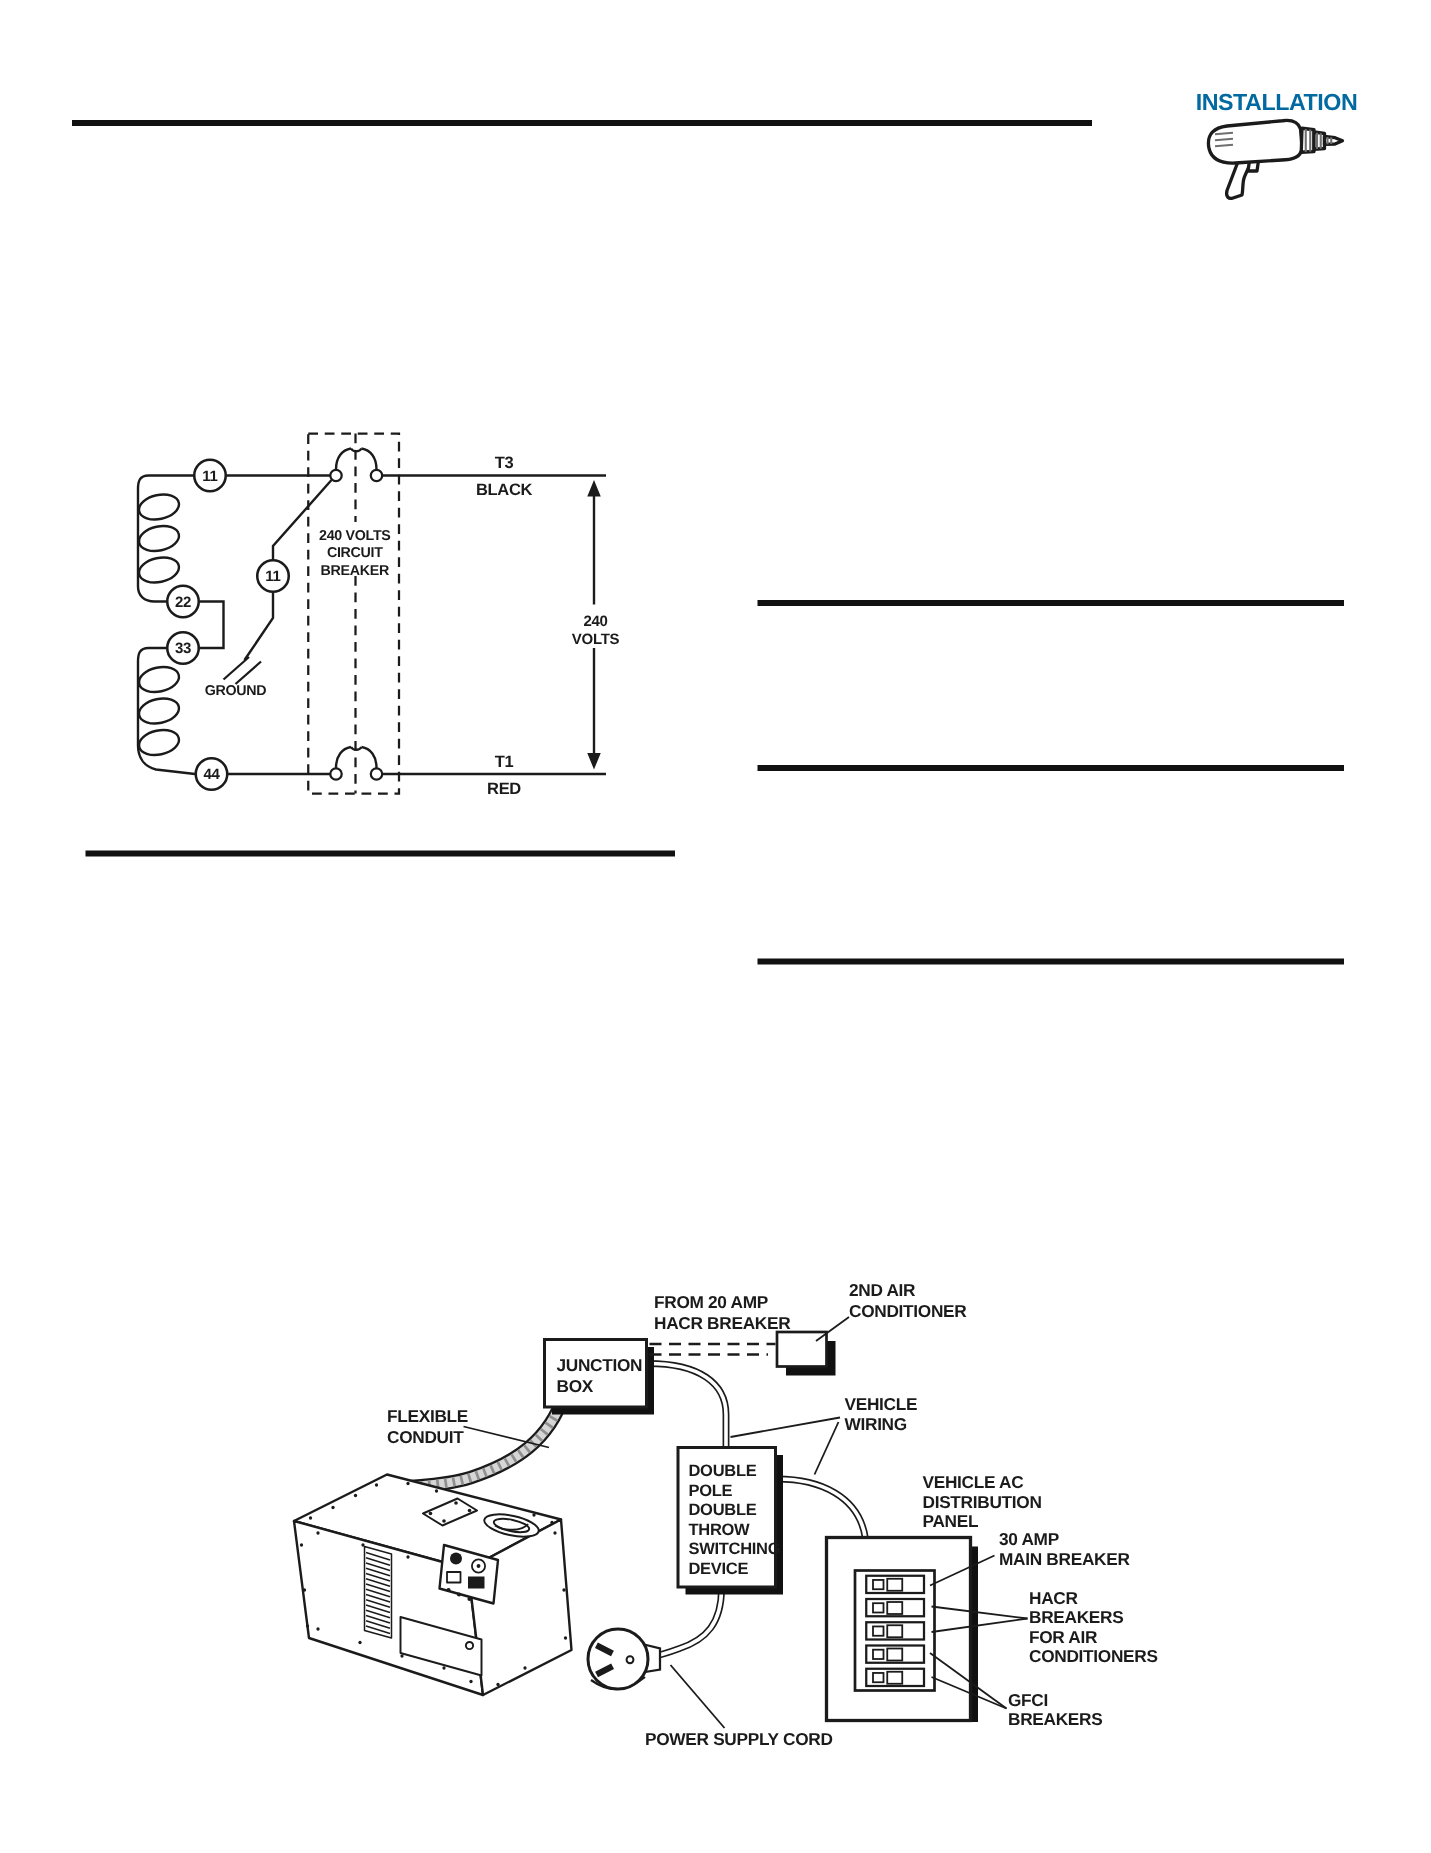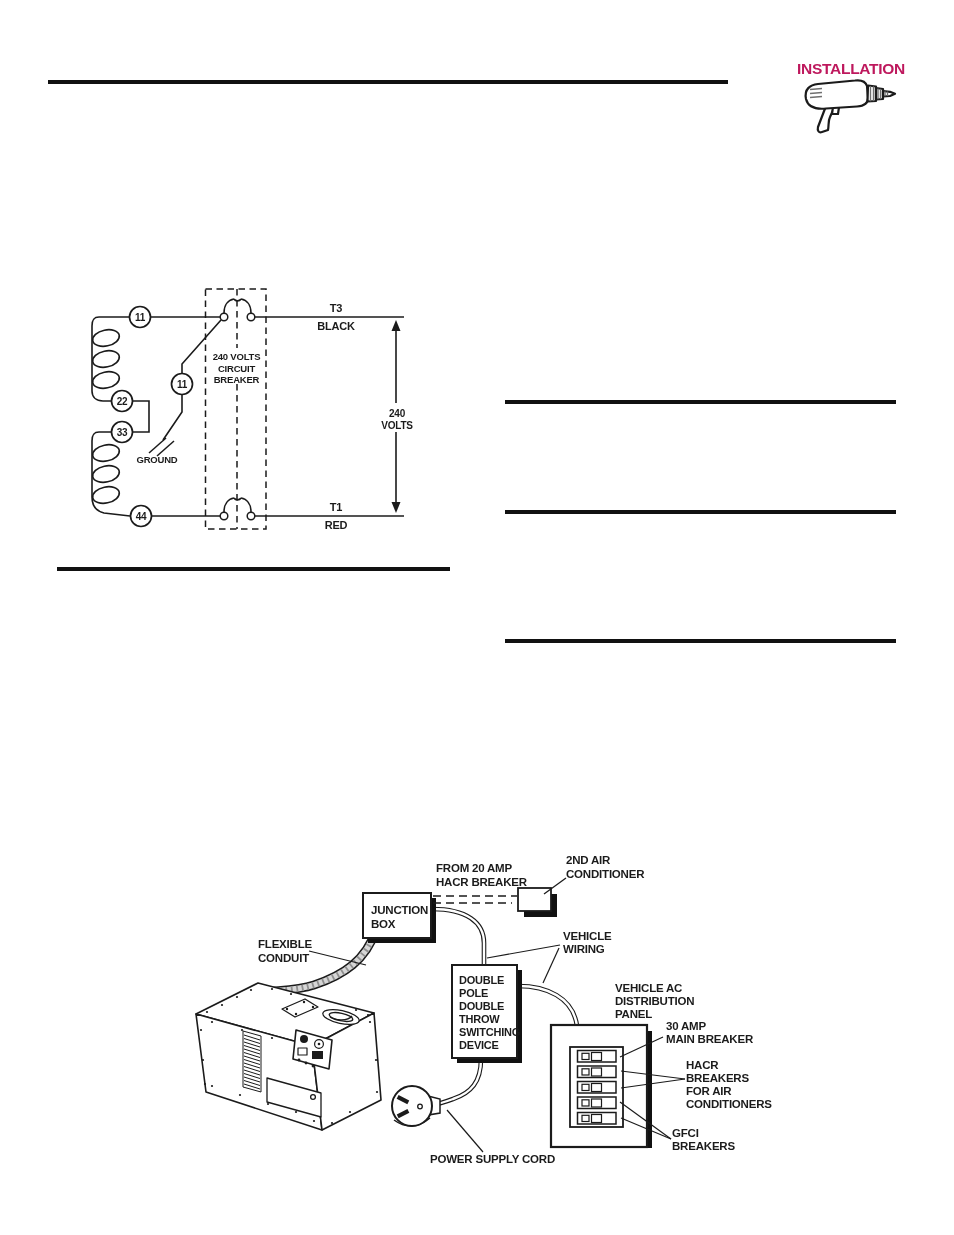--- a/index.html
+++ b/index.html
@@ -1,17 +1,17 @@
 <!DOCTYPE html>
 <html><head>
 <meta charset="utf-8">
 <style>
   html,body{margin:0;padding:0;background:#e8e8e8;}
   .page{position:relative;width:954px;height:1235px;background:#ffffff;overflow:hidden;
-        font-family:"Liberation Sans",sans-serif;color:#be185d;}
+        font-family:"Liberation Sans",sans-serif;color:#0369a1;}
   .rule{position:absolute;background:#111;height:3.5px;}
   .tab-label{position:absolute;left:795px;top:60px;width:112px;text-align:center;
              font-weight:bold;font-size:15.5px;letter-spacing:-0.3px;}
   svg{position:absolute;overflow:visible;}
   svg text{fill:#1b1b1b;letter-spacing:-0.2px;}
   .f9{font:bold 9.5px "Liberation Sans",sans-serif;}
   .f10{font:bold 10px "Liberation Sans",sans-serif;}
   .f11{font:bold 11px "Liberation Sans",sans-serif;}
   .f115{font:bold 11.5px "Liberation Sans",sans-serif;}
   .ink{stroke:#1b1b1b;fill:none;stroke-width:1.6;}

